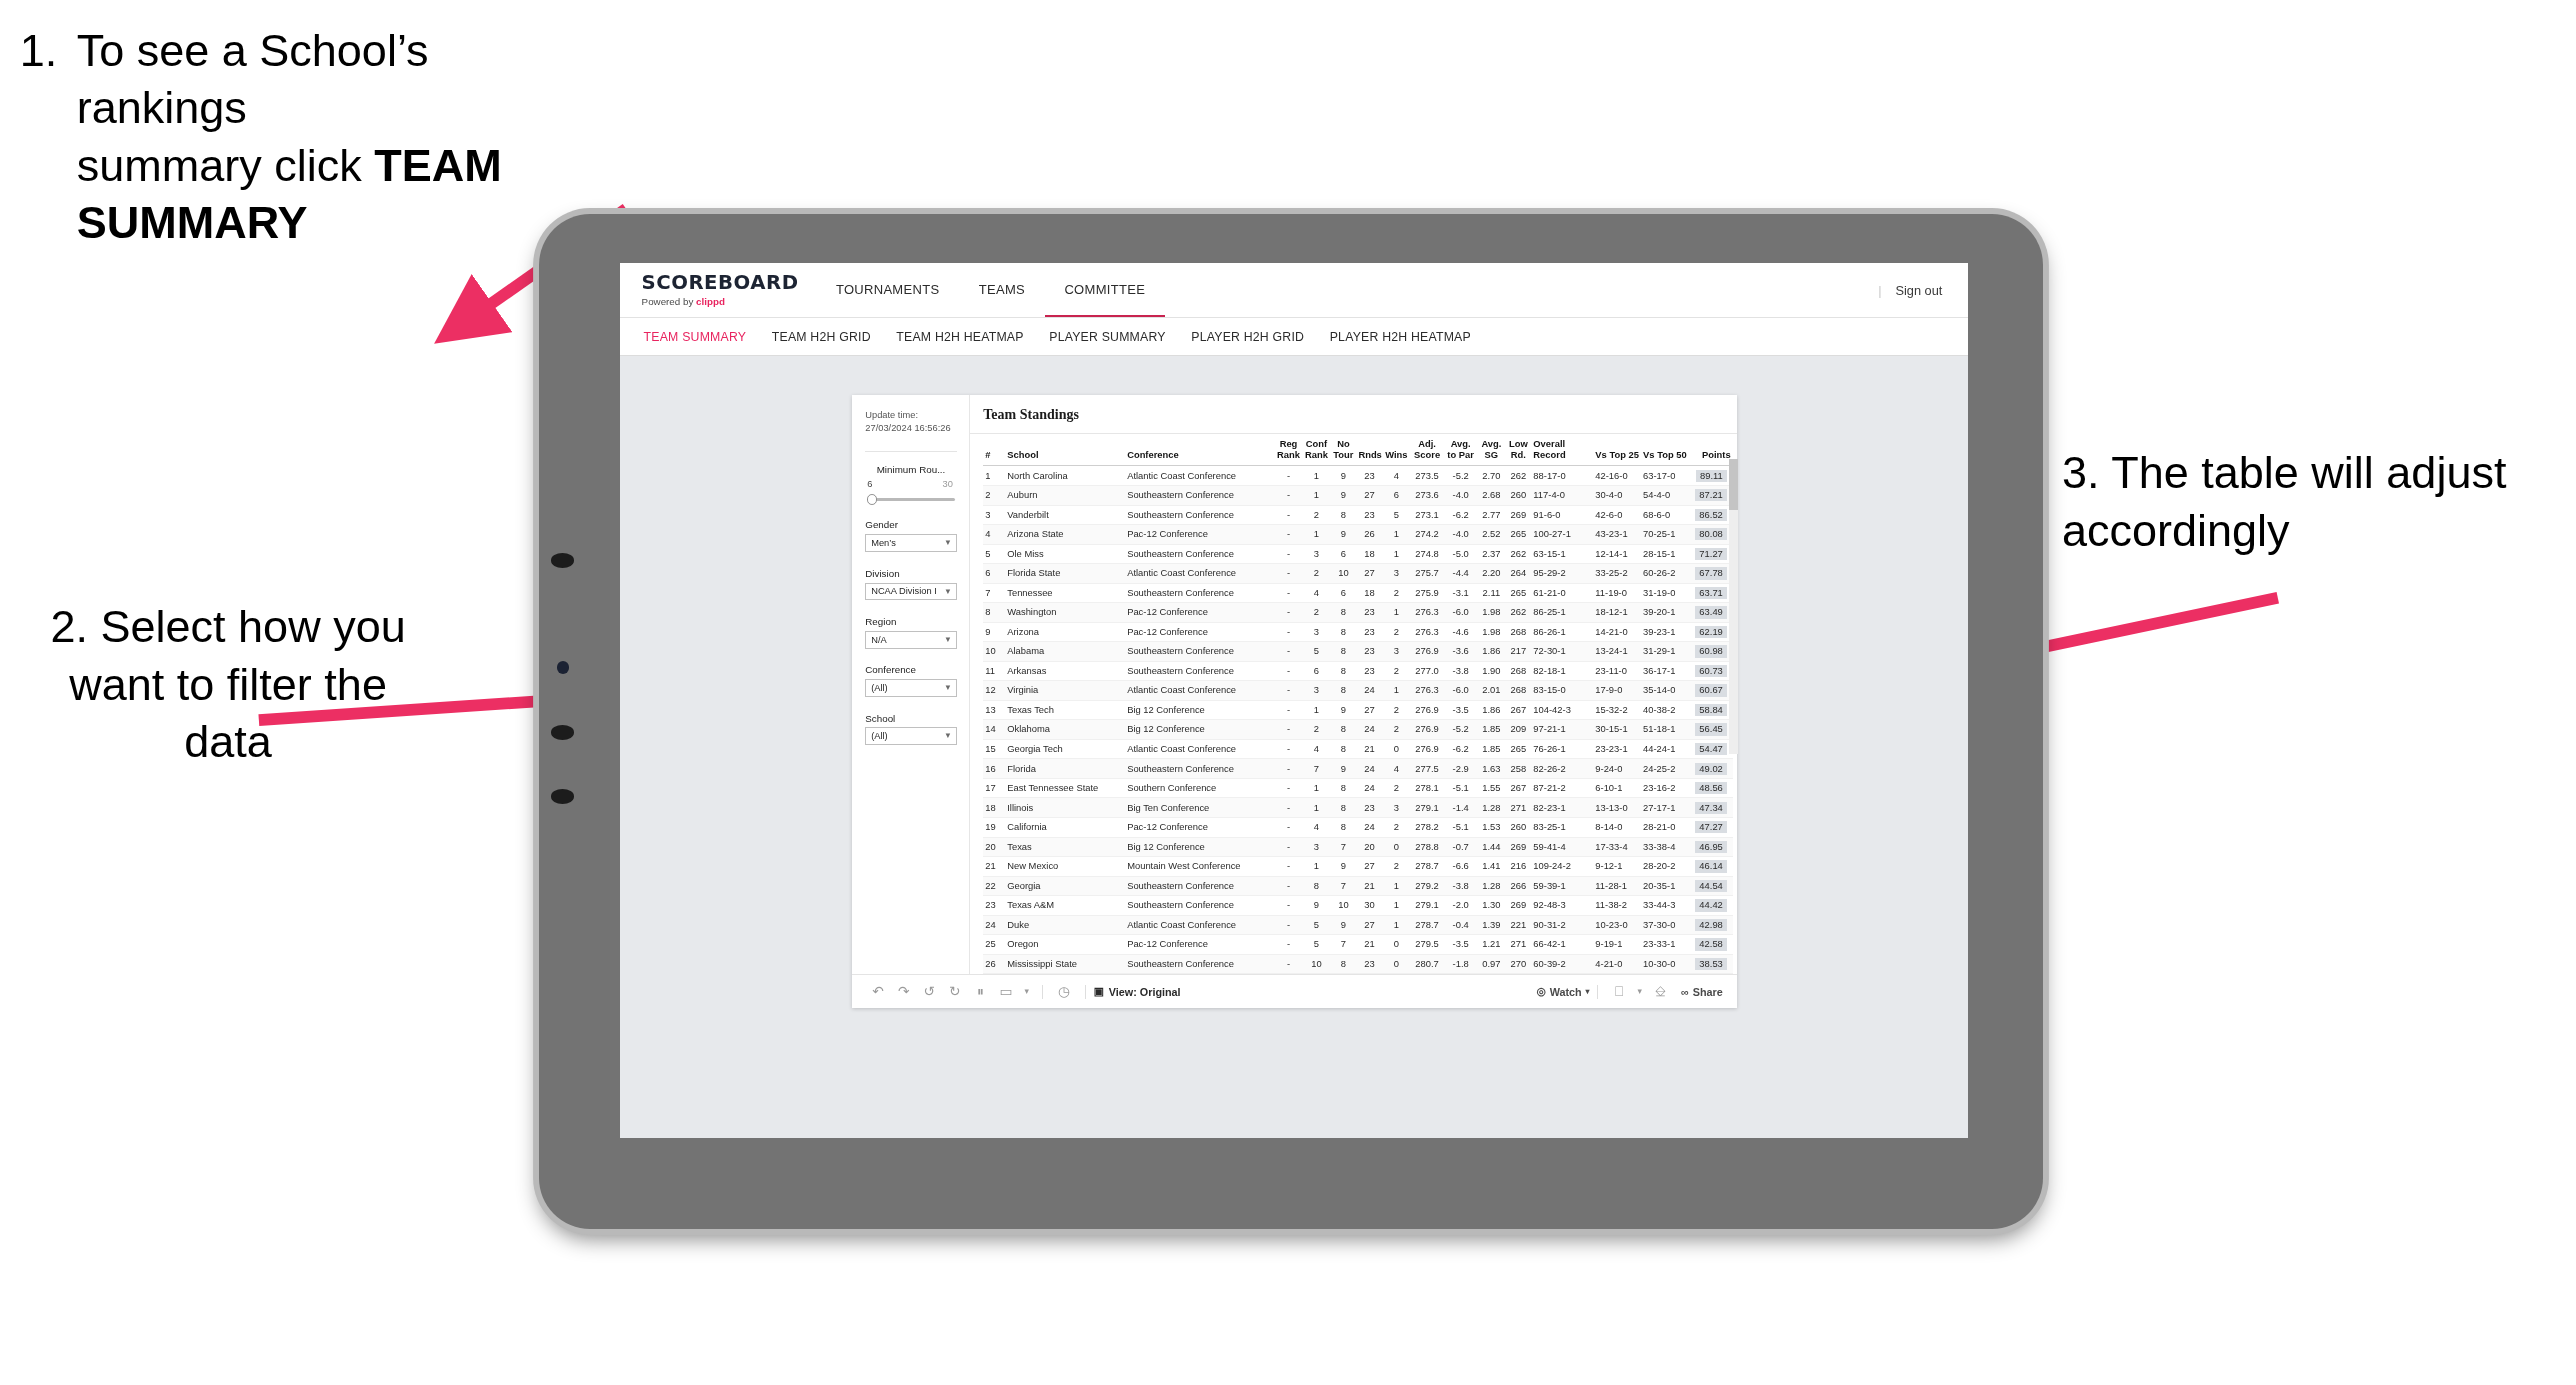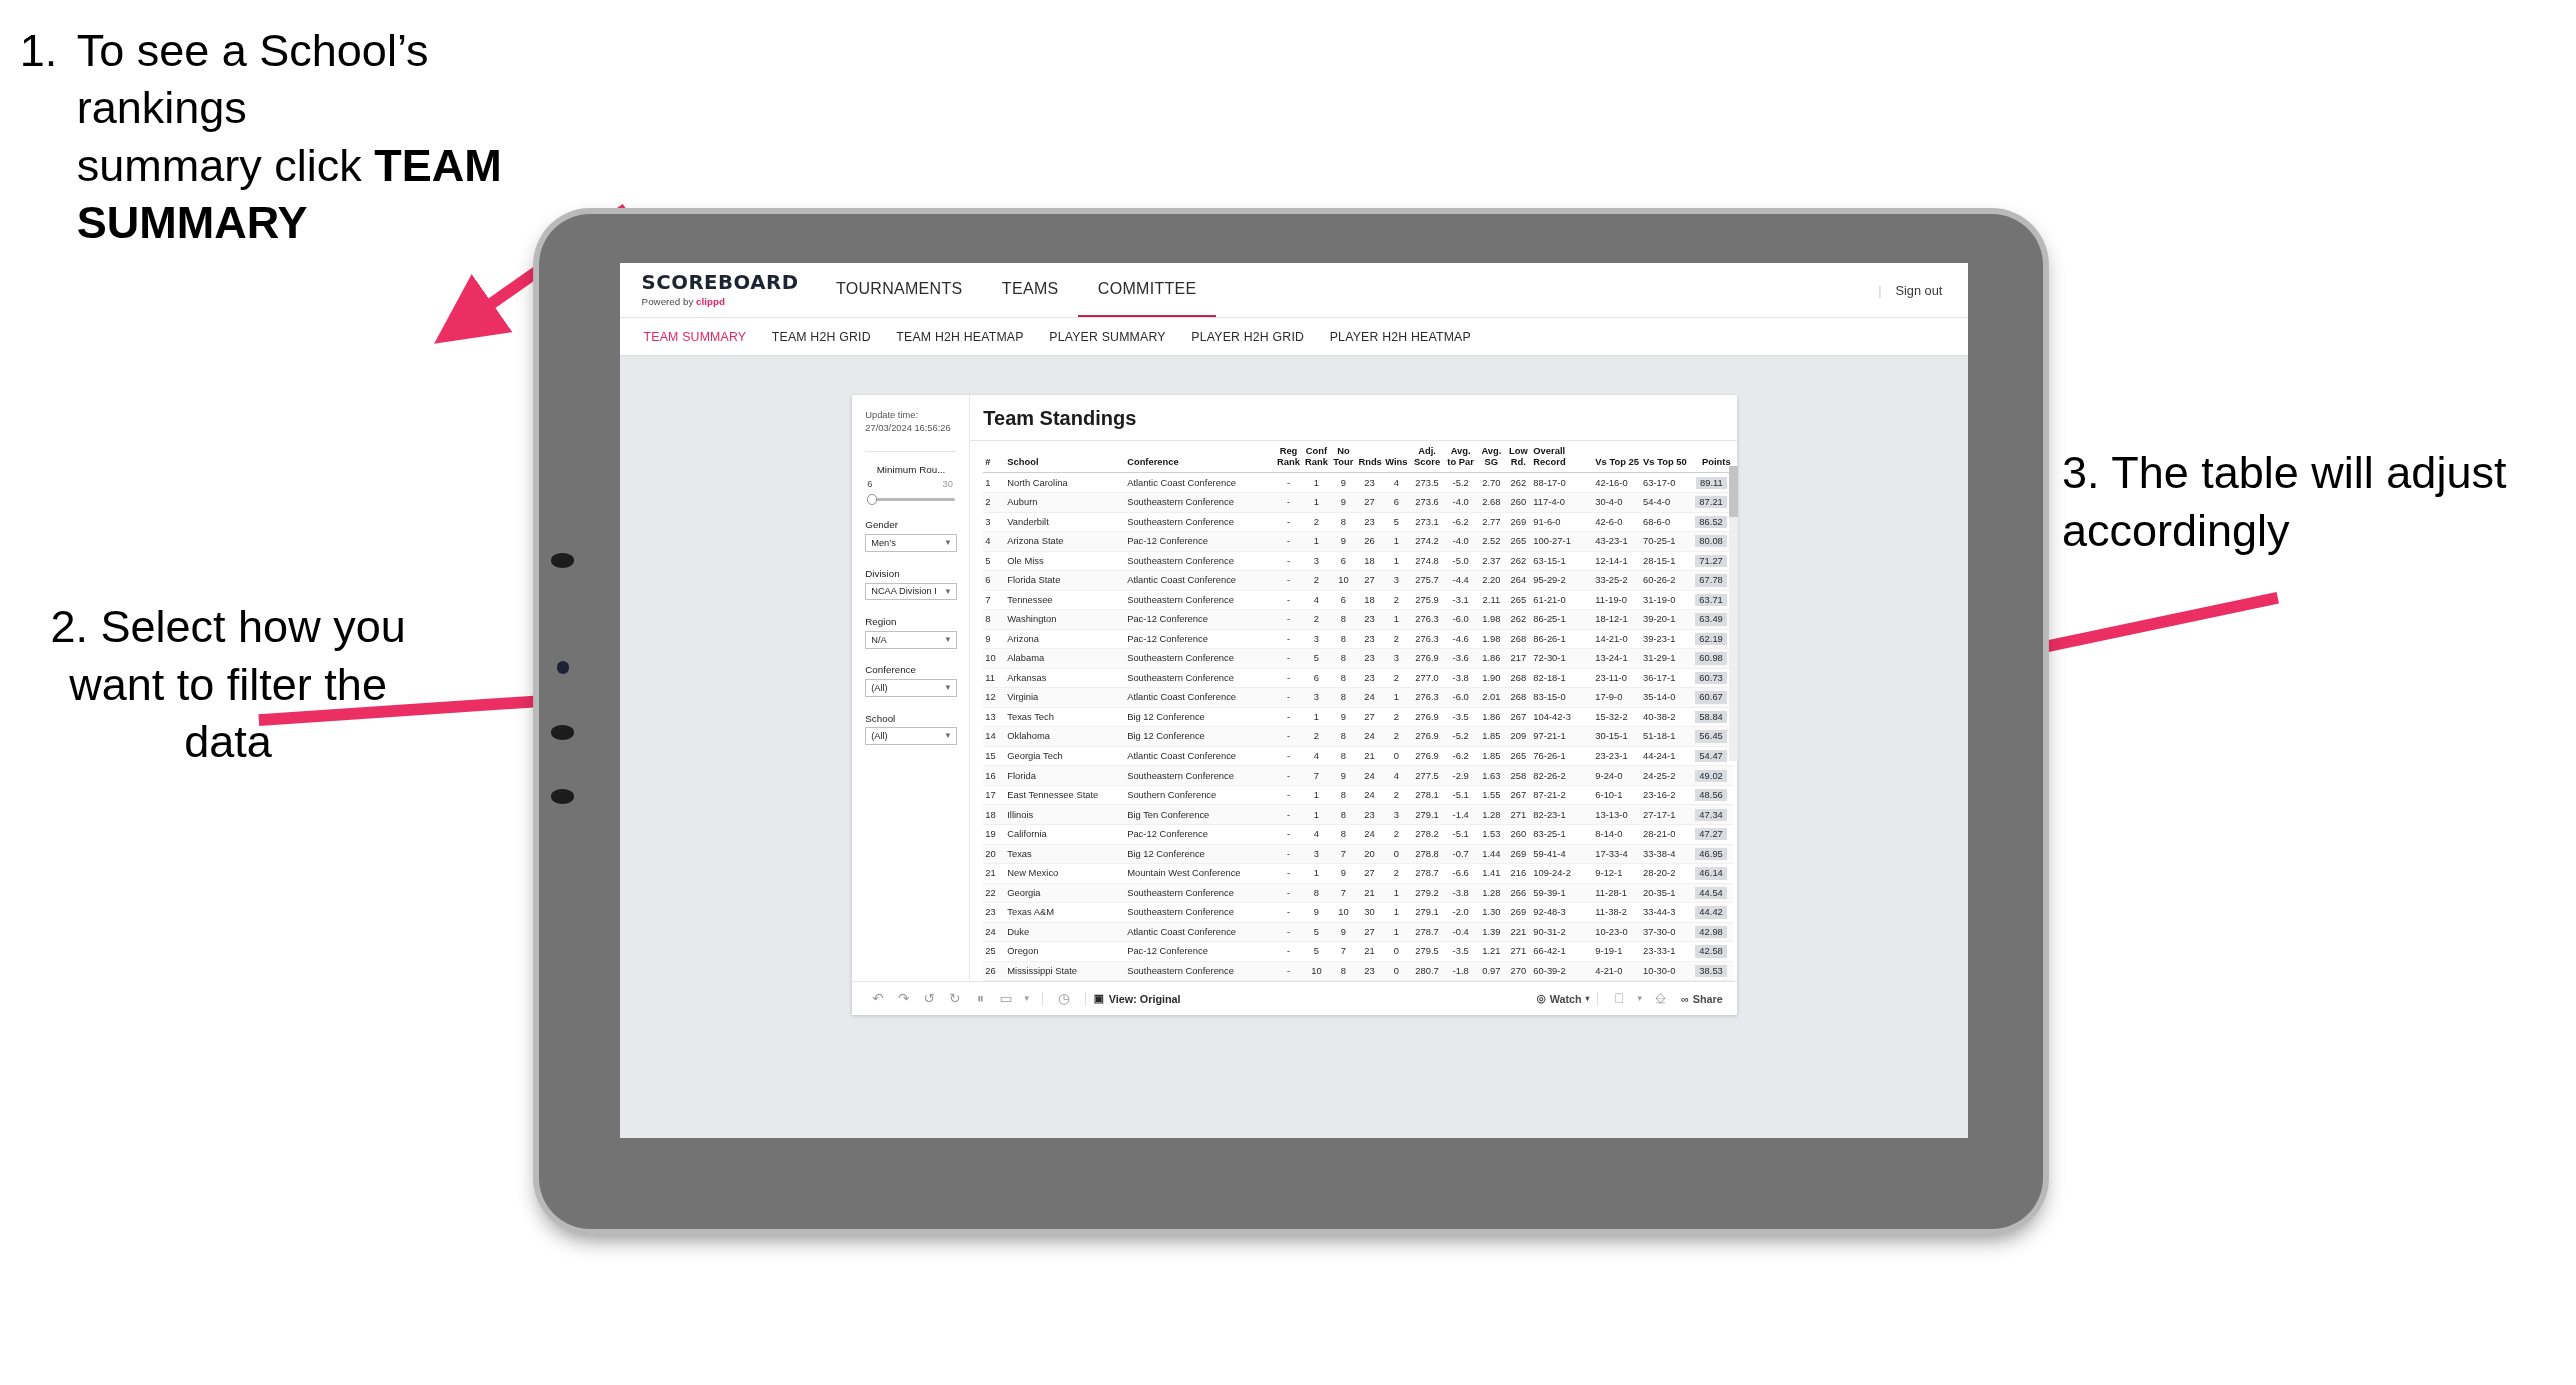--- a/index.html
+++ b/index.html
@@ -34,21 +34,21 @@
   
   .topbar{height:54px;background:#fff;display:flex;align-items:stretch;
           border-bottom:1px solid #e2e2e2;position:relative;}
   .brand{display:flex;flex-direction:column;justify-content:center;
          padding:0 17.7px 0 21.6px;min-width:147px;}
   .brand .logo{font-family:"DejaVu Sans",sans-serif;font-weight:700;font-size:19.7px;
                letter-spacing:0.5px;color:#1d2433;line-height:1;}
   .brand .pw{font-size:9.8px;color:#4a4a4a;margin-top:2.9px;}
   .brand .pw em{font-style:normal;font-weight:700;color:#e8245f;}
   .topnav{display:flex;align-items:stretch;}
-  .topnav a{display:flex;align-items:center;padding:0 19.7px;font-size:16px;
+  .topnav a{display:flex;align-items:center;padding:0 19.7px;font-size:13px;
             color:#2b2b2b;text-decoration:none;letter-spacing:0.3px;
             border-bottom:2.9px solid transparent;}
   .topnav a.active{border-bottom-color:#c8234f;}
   .signout{margin-left:auto;display:flex;align-items:center;gap:13.8px;
            padding-right:25.6px;font-size:12.8px;color:#3a3a3a;}
   .signout .bar{color:#c9c9c9;}
 
   
   .subtabs{height:37px;background:#fff;display:flex;align-items:center;
            gap:25.6px;padding-left:23.6px;border-bottom:1px solid #dcdcdc;}
@@ -77,21 +77,21 @@
   .slider .thumb{position:absolute;left:0;top:0;width:9.8px;height:10.8px;
                  border-radius:4.9px;background:#fff;border:1.5px solid #8d8d8d;
                  box-sizing:border-box;}
   .sel{display:flex;align-items:center;justify-content:space-between;
        border:1px solid #c0c0c0;background:#fff;height:17.7px;padding:0 3.9px 0 4.9px;
        font-size:9.3px;color:#262626;box-sizing:border-box;}
   .sel .cv{white-space:nowrap;overflow:hidden;text-overflow:ellipsis;}
   .caret{color:#6b6b6b;font-size:7.9px;line-height:1;}
 
   .content{flex:1;min-width:0;padding:11.8px 0 0 0;position:relative;}
-  .ctitle{font-family:Liberation Sans, sans-serif;font-weight:700;font-size:20px;
+  .ctitle{font-family:Liberation Serif, serif;font-weight:700;font-size:14px;
           color:#1b1b1b;padding:0 0 9.8px 13.8px;}
   .crit{display:flex;padding:0 0 11.8px 13.8px;font-size:10.3px;color:#6a6a6a;}
   .crit > div{width:147px;}
   .crit b{color:#1b1b1b;font-weight:400;font-size:11.8px;}
 
   
   .twrap{border-top:1px solid #e6e6e6;padding-left:13.8px;padding-right:3.9px;position:relative;}
   table{border-collapse:collapse;width:100%;font-size:9.4px;color:#2a2a2a;
         table-layout:fixed;}
   thead th{font-weight:700;color:#141414;vertical-align:bottom;padding:5.9px 2px 4.9px;

